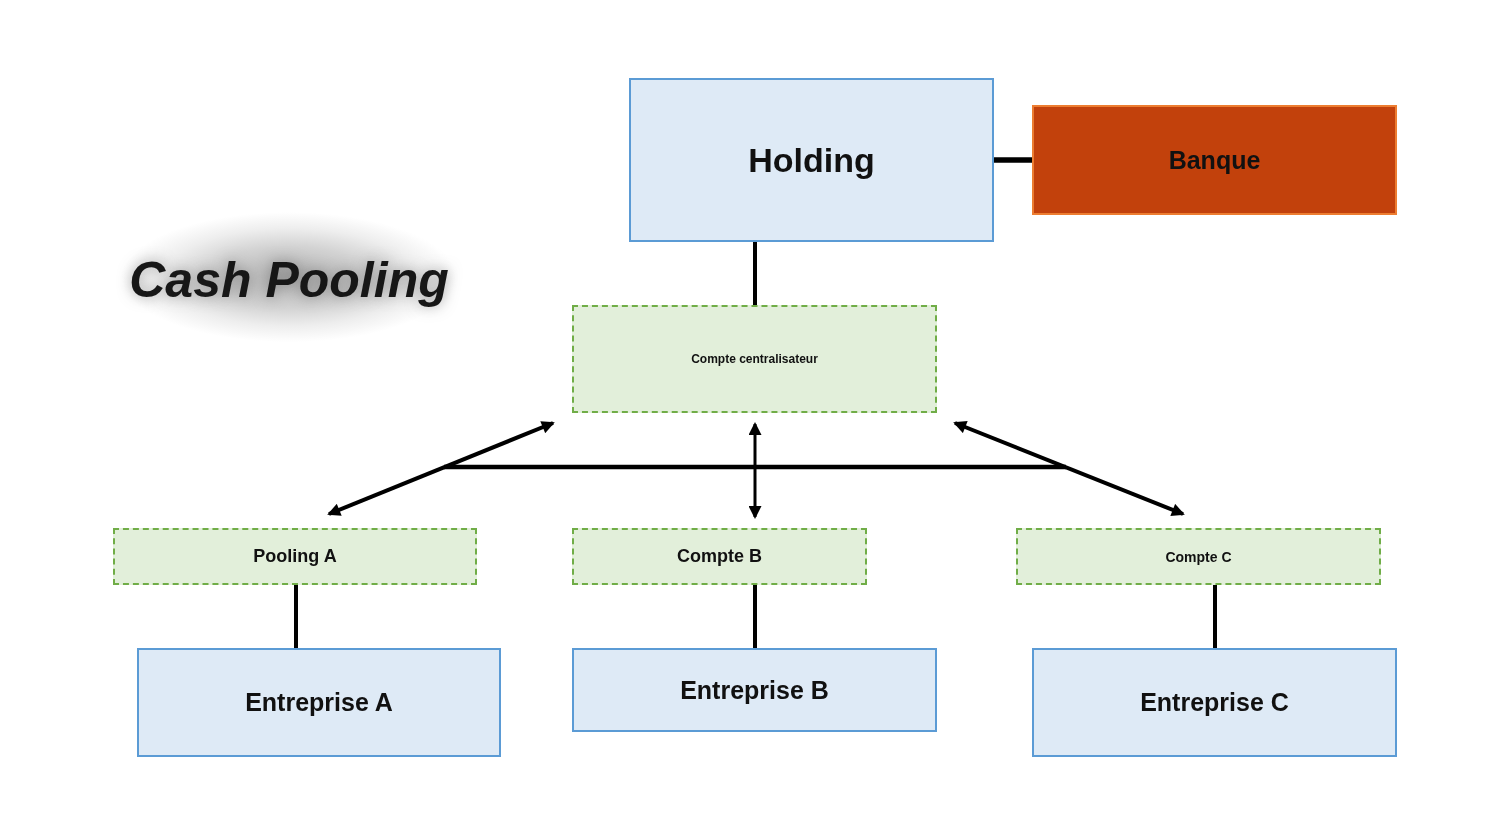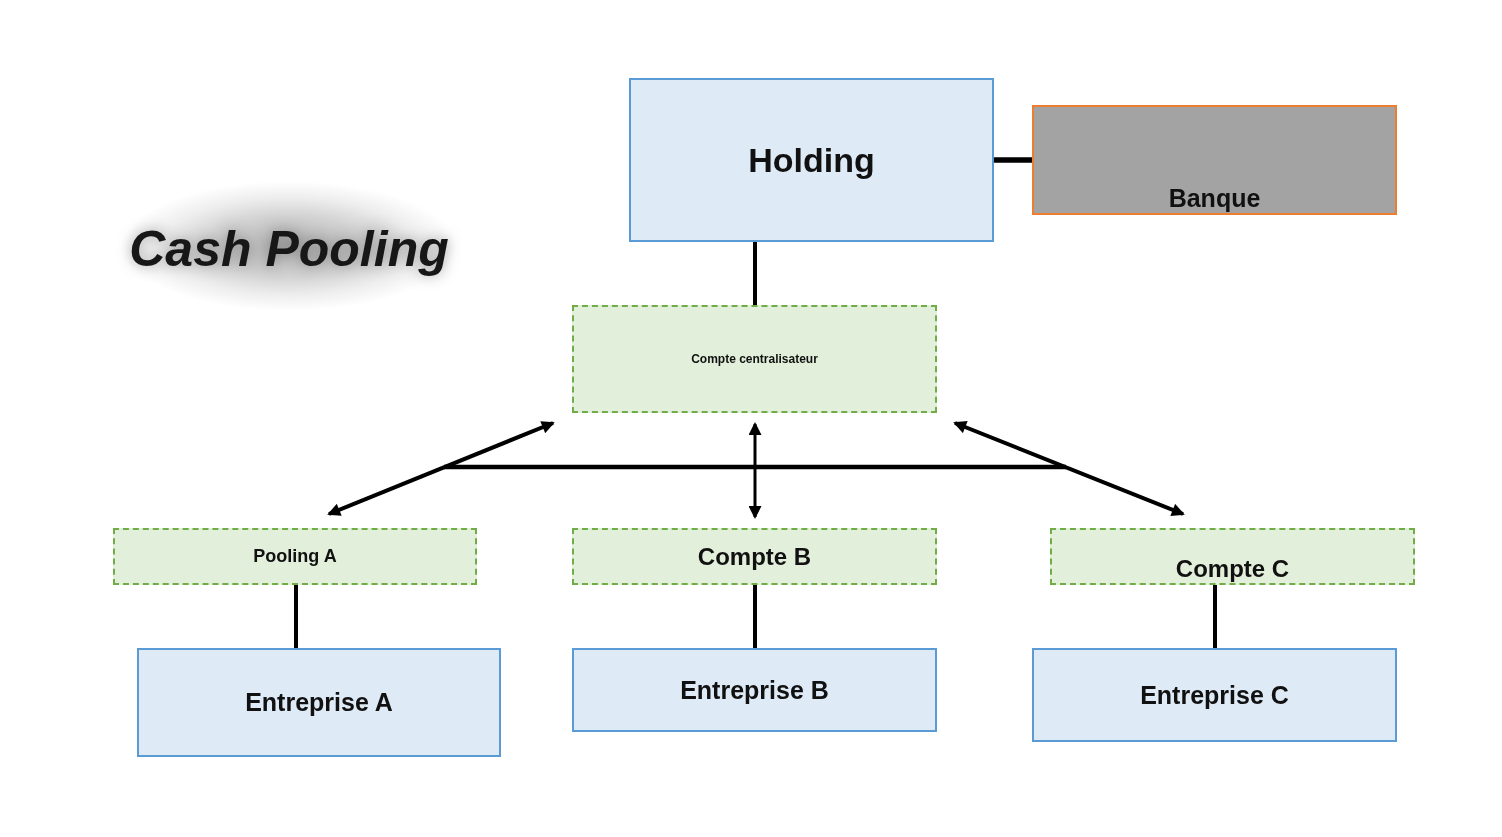--- a/index.html
+++ b/index.html
@@ -31,43 +31,42 @@
     justify-content: center;
     text-align: center;
     font-weight: 700;
     color: #111111;
   }
   .node-blue {
     background: #deeaf6;
     border: 2px solid #5b9bd5;
   }
   .node-orange {
-    background: #a3a3a3;
+    background: #c2410c;
     border: 2.5px solid #ed7d31;
-    align-items: flex-end;
   }
   .node-green {
     background: #e2efda;
     border: 2.5px dashed #70ad47;
   }
   
   .n-holding   { left: 608px;  top: 78px;  width: 365px; height: 164px; font-size: 34px; margin-left: 21px; }
   .n-banque    { left: 1032px; top: 105px; width: 365px; height: 110px; font-size: 25px; }
   .n-cc        { left: 572px;  top: 305px; width: 365px; height: 108px; font-size: 12px; }
   .n-compte-a  { left: 113px;  top: 528px; width: 364px; height: 57px;  font-size: 18px; }
-  .n-compte-b  { left: 572px;  top: 528px; width: 365px; height: 57px;  font-size: 24px; }
-  .n-compte-c  { left: 1050px; top: 528px; width: 365px; height: 57px;  font-size: 24px; align-items: flex-end; }
+  .n-compte-b  { left: 572px;  top: 528px; width: 295px; height: 57px;  font-size: 18px; }
+  .n-compte-c  { left: 1016px; top: 528px; width: 365px; height: 57px;  font-size: 14px; }
   .n-ent-a     { left: 113px;  top: 648px; width: 364px; height: 109px; font-size: 25px; margin-left: 24px; }
   .n-ent-b     { left: 572px;  top: 648px; width: 365px; height: 84px; font-size: 25px; }
-  .n-ent-c     { left: 1032px; top: 648px; width: 365px; height: 94px; font-size: 25px; }
+  .n-ent-c     { left: 1032px; top: 648px; width: 365px; height: 109px; font-size: 25px; }
 
   .diagram-title {
     position: absolute;
     left: 88px;
-    top: 179px;
+    top: 210px;
     width: 402px;
     height: 140px;
     display: flex;
     align-items: center;
     justify-content: center;
     font-size: 50px;
     font-weight: 700;
     font-style: italic;
     color: #171717;
     text-shadow: 0 0 14px rgba(90,90,90,0.55);

